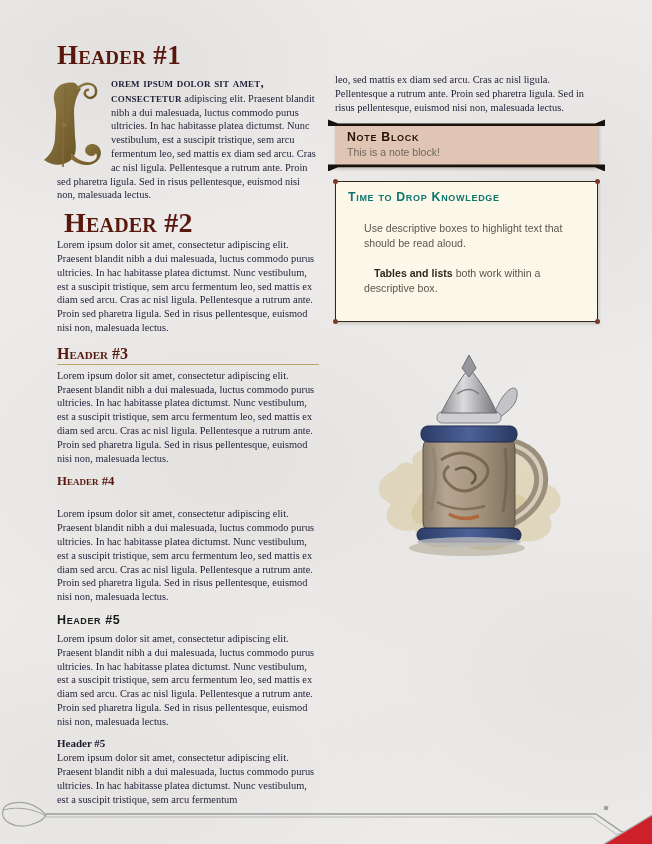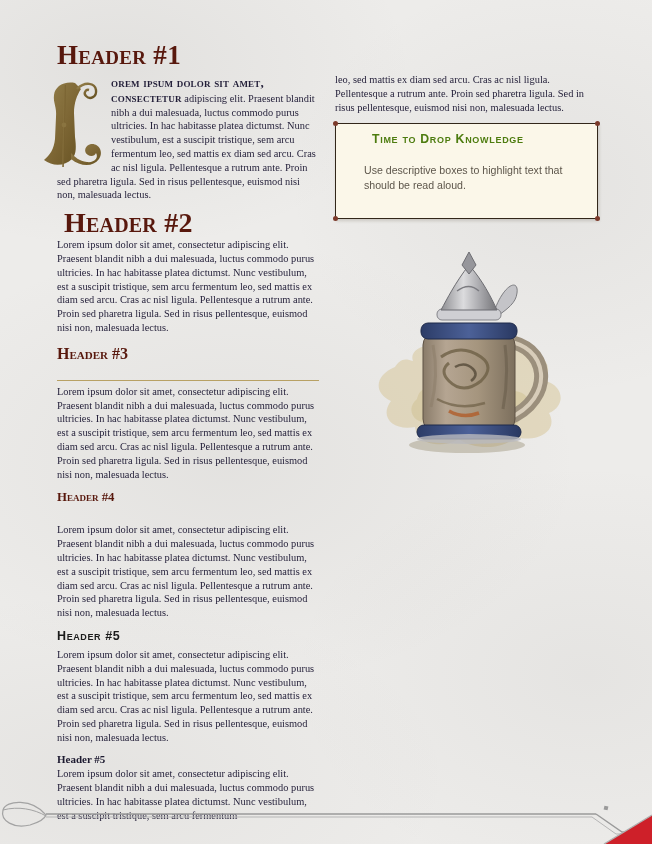--- a/index.html
+++ b/index.html
@@ -15,40 +15,40 @@
     font-family:"Liberation Serif", serif;
     color:#221e38;
   }
   .col{position:absolute;font-size:10.4px;line-height:13.8px;}
   .col-left{left:57px;top:40px;width:262px;}
   .col-right{left:335px;top:73px;width:263px;}
   p{margin:0 0 9px 0;}
   h1,h2,h3,h4{font-variant:small-caps;color:#58180D;font-weight:bold;margin:0;}
   h1{font-size:27px;line-height:30px;margin-bottom:6px;letter-spacing:.3px;}
   h2{font-size:28px;line-height:24px;margin:2px 0 3px 7px;letter-spacing:.2px;}
-  h3{font-size:16px;line-height:19px;margin:2px 0 4px 0;border-bottom:1.6px solid #b8a164;padding-bottom:17px;}
+  h3{font-size:16px;line-height:19px;margin:2px 0 4px 0;border-bottom:1.6px solid #b8a164;padding-bottom:1px;}
   h4{font-size:12.8px;line-height:15px;margin:3px 0 18px 0;}
   .h5-sans{font-family:"Liberation Sans", sans-serif;font-variant:small-caps;font-weight:bold;
     font-size:12.5px;line-height:15px;color:#1b1b1b;letter-spacing:.6px;margin:7px 0 4px 0;}
   .h5-serif{font-weight:bold;font-size:11px;line-height:13px;color:#1d1a30;margin:8px 0 1px 0;}
   .dropcap{float:left;width:64px;height:92px;margin:3px 6px 0 -16px;}
   .lead{font-variant:small-caps;letter-spacing:.2px;font-weight:bold;font-size:13px;}
   
   .note{position:relative;background:#e0c5b4;margin:5px 0 14px 0;padding:7px 12px 8px 12px;
     box-shadow:1px 2px 3px rgba(60,40,30,.25);}
   .note-bar{position:absolute;left:-7px;right:-7px;height:7px;background:#17120e;}
   .note-bar.top{top:-4px;clip-path:polygon(0 0,10px 58%,calc(100% - 10px) 58%,100% 0,100% 100%,0 100%);}
   .note-bar.bottom{bottom:-4px;clip-path:polygon(0 100%,10px 42%,calc(100% - 10px) 42%,100% 100%,100% 0,0 0);}
   .box-title{font-family:"Liberation Sans", sans-serif;font-variant:small-caps;font-weight:bold;
     font-size:12.3px;line-height:15px;color:#241308;letter-spacing:.7px;margin:0 0 1px 0;}
   .note-body{font-family:"Liberation Sans", sans-serif;font-size:10.5px;line-height:13px;color:#6e675e;margin:0;}
   
   .descriptive{position:relative;background:#fbf7e9;border:1px solid #32271a;
     margin:0 0 0 0;padding:8px 12px 10px 12px;box-shadow:1px 2px 3px rgba(60,50,30,.18);}
-  .descriptive .box-title{color:#4d7c0f;margin-left:24px;}
+  .descriptive .box-title{color:#0f766e;}
   .desc-body{font-family:"Liberation Sans", sans-serif;font-size:10.6px;line-height:14.5px;color:#5d564b;margin:16px;}
   .desc-body.indent{text-indent:10px;}
   .desc-body b{color:#2f2a22;}
   .pin{position:absolute;width:5px;height:5px;border-radius:50%;background:#7c3a2b;}
   .pin.tl{top:-3px;left:-3px;} .pin.tr{top:-3px;right:-3px;}
   .pin.bl{bottom:-3px;left:-3px;} .pin.br{bottom:-3px;right:-3px;}
   .stein-figure{width:220px;margin:30px auto 0 auto;}
   .footer-art{position:absolute;left:0;top:794px;width:652px;height:50px;}
 </style>
 </head>
@@ -89,28 +89,35 @@
     <div class="h5-sans">Header #5</div>
     <p>Lorem ipsum dolor sit amet, consectetur adipiscing elit. Praesent blandit nibh a dui malesuada, luctus commodo purus ultricies. In hac habitasse platea dictumst. Nunc vestibulum, est a suscipit tristique, sem arcu fermentum leo, sed mattis ex diam sed arcu. Cras ac nisl ligula. Pellentesque a rutrum ante. Proin sed pharetra ligula. Sed in risus pellentesque, euismod nisi non, malesuada lectus.</p>
 
     <div class="h5-serif">Header #5</div>
     <p>Lorem ipsum dolor sit amet, consectetur adipiscing elit. Praesent blandit nibh a dui malesuada, luctus commodo purus ultricies. In hac habitasse platea dictumst. Nunc vestibulum, est a suscipit tristique, sem arcu fermentum</p>
   </div>
 
   <div class="col col-right">
     <p>leo, sed mattis ex diam sed arcu. Cras ac nisl ligula. Pellentesque a rutrum ante. Proin sed pharetra ligula. Sed in risus pellentesque, euismod nisi non, malesuada lectus.</p>
 
+    <div class="note">
+      <div class="note-bar top"></div>
+      <div class="box-title">Note Block</div>
+      <p class="note-body">This is a note block!</p>
+      <div class="note-bar bottom"></div>
+    </div>
 
     <div class="descriptive">
       <span class="pin tl"></span>
       <span class="pin tr"></span>
       <span class="pin bl"></span>
       <span class="pin br"></span>
       <div class="box-title">Time to Drop Knowledge</div>
       <p class="desc-body">Use descriptive boxes to highlight text that should be read aloud.</p>
+      <p class="desc-body indent"><b>Tables and lists</b><span> both work within a descriptive box.</span></p>
     </div>
 
     <div class="stein-figure">
       <svg viewBox="0 0 220 210" width="220" height="210" aria-hidden="true">
         <defs>
           <linearGradient id="gBody" x1="0" y1="0" x2="1" y2="0">
             <stop offset="0" stop-color="#897b69"></stop>
               <stop offset=".25" stop-color="#b5a592"></stop>
             <stop offset=".6" stop-color="#a5957e"></stop>
               <stop offset="1" stop-color="#7c6f5d"></stop>

